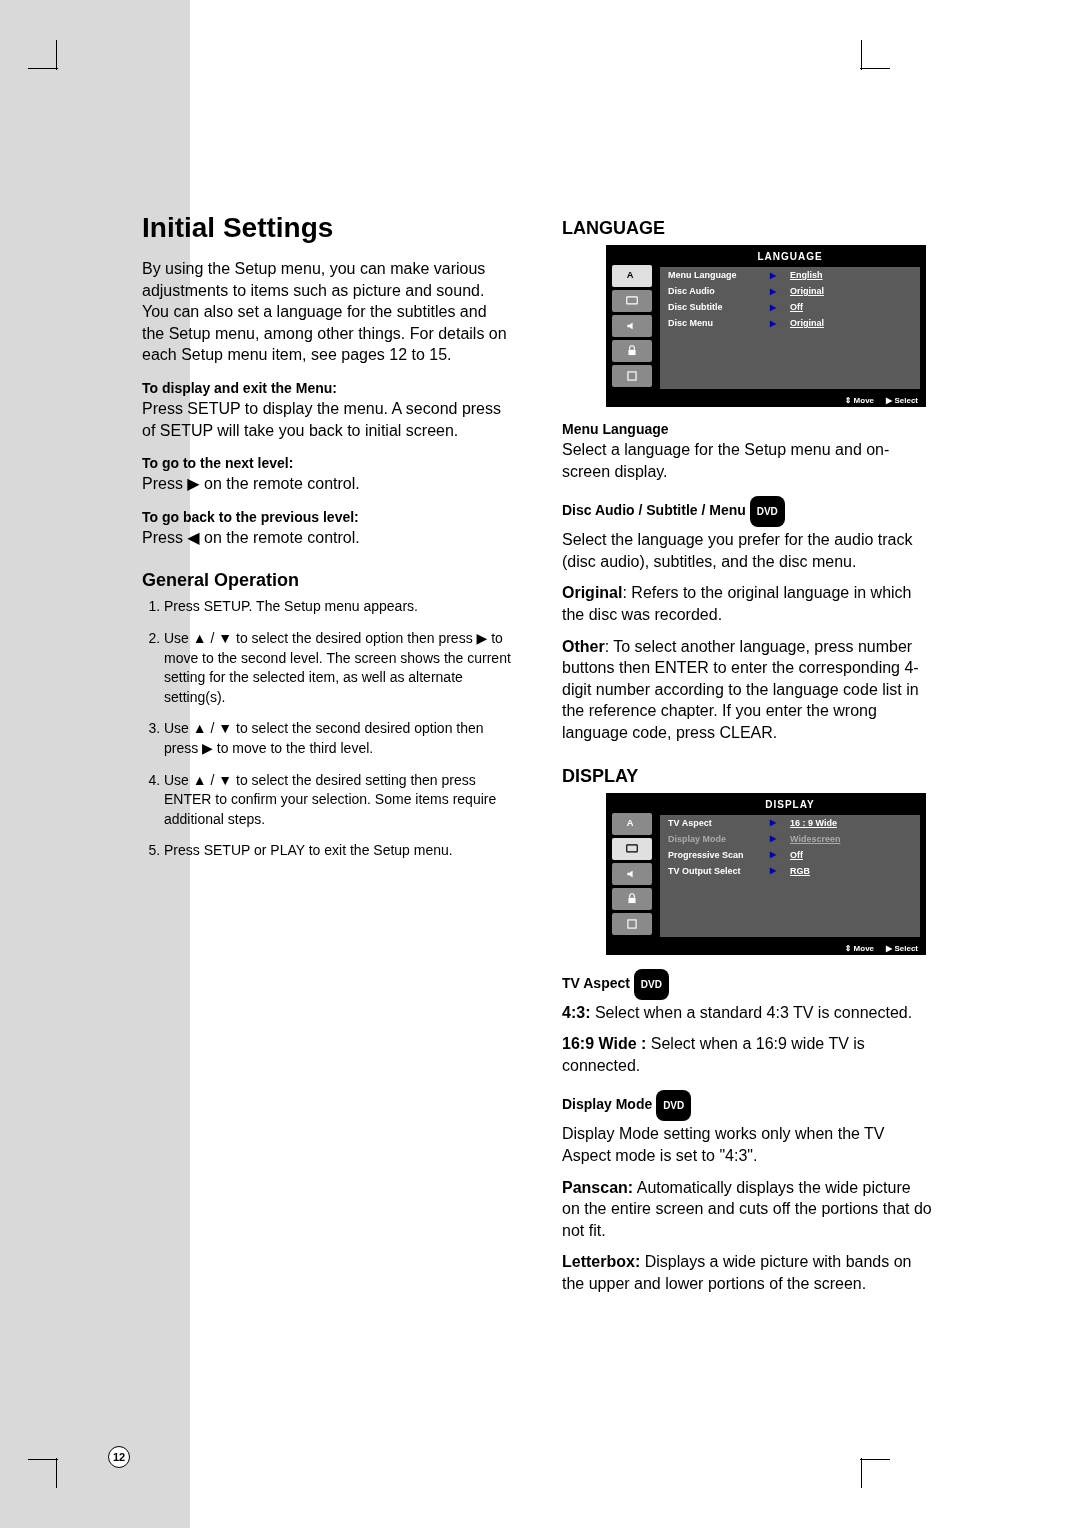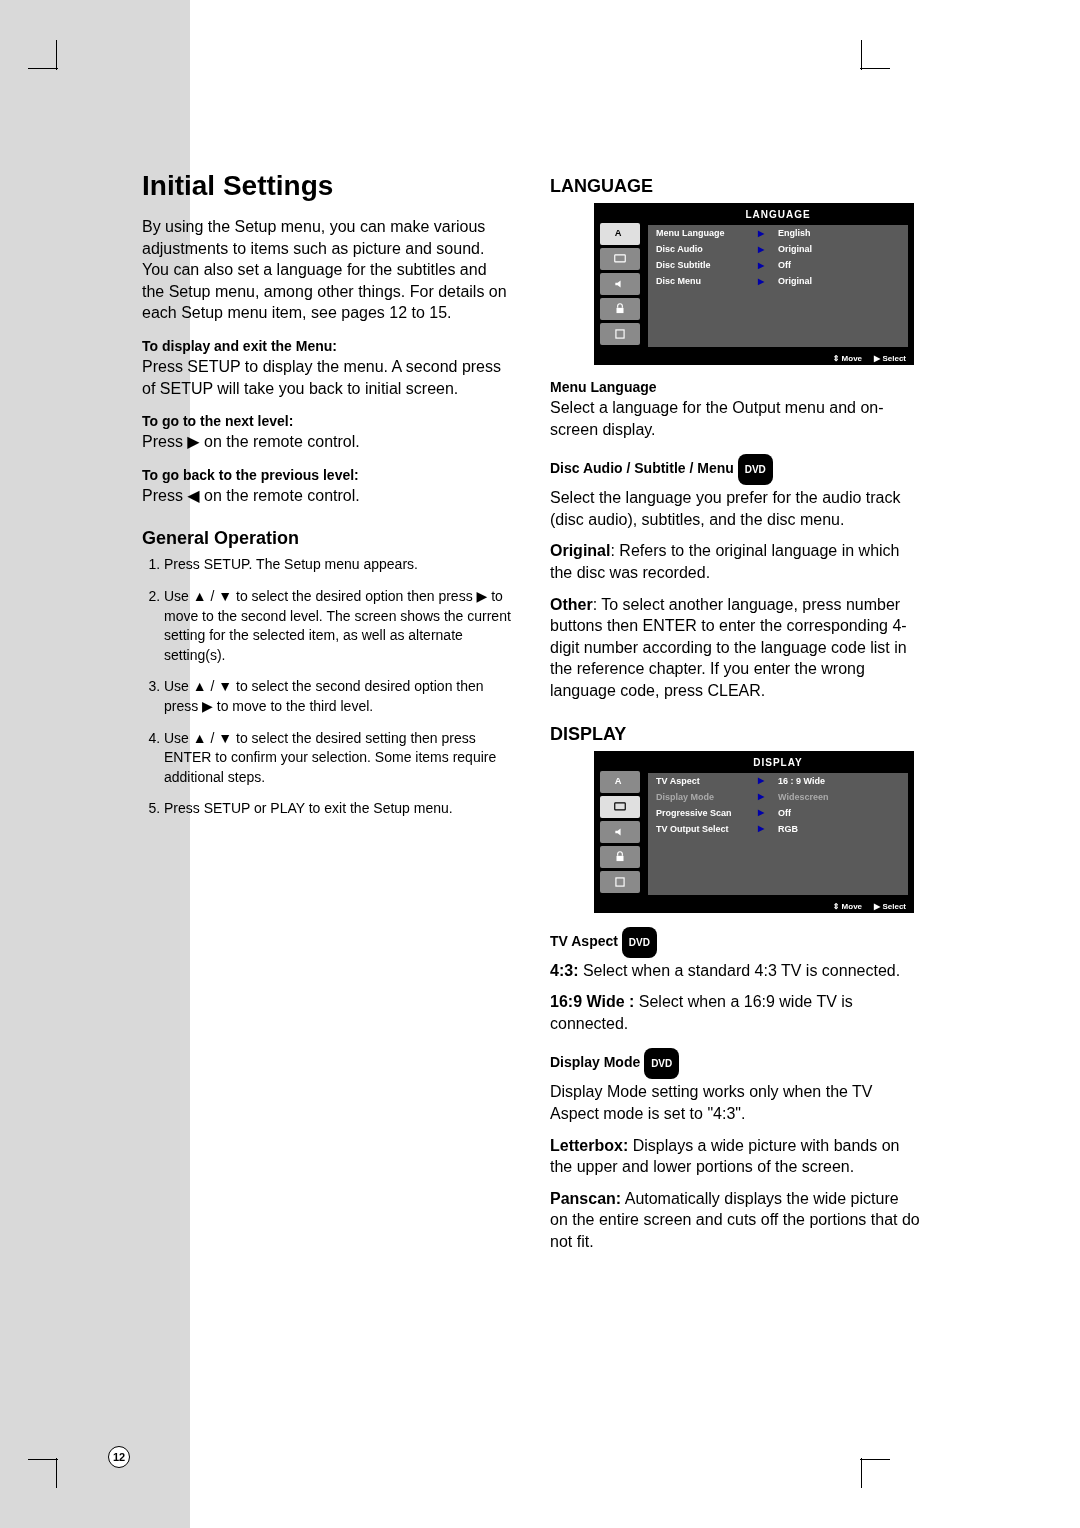--- a/index.html
+++ b/index.html
@@ -18,21 +18,22 @@
     background: #d9d9d9;
   }
   .page {
     position: absolute;
     left: 142px;
     top: 170px;
     width: 800px;
   }
   .cols {
     display: flex;
-    gap: 38px;
+    gap: 50px;
+    margin-top: 42px;
   }
   .col { width: 370px; }
   .col-right { width: 370px; }
   h1 { font-size: 28px; font-weight: bold; margin-bottom: 14px; }
   h2 { font-size: 18px; font-weight: bold; margin-top: 22px; margin-bottom: 6px; }
   h3 { font-size: 14px; font-weight: bold; margin-top: 14px; margin-bottom: 2px; }
   p  { font-size: 16px; line-height: 1.35; margin-bottom: 10px; }
   ol { font-size: 14px; line-height: 1.4; padding-left: 22px; }
   ol li { margin-bottom: 12px; }
   .dvd-badge {
@@ -65,21 +66,21 @@
     display: flex; align-items: center; justify-content: center;
   }
   .osd-tab.active { background: #e0e0e0; }
   .osd-body {
     position: absolute; left: 54px; top: 22px; right: 6px; bottom: 18px;
     background: #5a5a5a;
   }
   .osd-row { display: flex; height: 16px; align-items: center; }
   .osd-label { width: 110px; padding-left: 8px; }
   .osd-arrow { width: 20px; color: #00a; font-size: 8px; }
-  .osd-val { flex: 1; }
+  .osd-val { flex: 1; text-decoration: underline; }
   .osd-row.dim { color: #aaa; }
   .osd-footer {
     position: absolute; right: 8px; bottom: 2px; font-size: 8px;
     display: flex; gap: 12px; align-items: center; text-align: center;
   }
   .osd-tab svg { width: 18px; height: 14px; }
   .pagecircle {
     position: absolute; left: 108px; bottom: 60px;
     width: 22px; height: 22px; border: 1.5px solid #000; border-radius: 50%;
     font-size: 11px; font-weight: bold; display: flex; align-items: center; justify-content: center;
@@ -182,21 +183,21 @@
               <span class="osd-val">Original</span>
             </div>
         </div>
         <div class="osd-footer">
           <span><span>⇕</span> <span>Move</span></span>
           <span><span>▶</span> <span>Select</span></span>
         </div>
       </div>
 
       <h3>Menu Language</h3>
-      <p>Select a language for the Output menu and on-screen display.</p>
+      <p>Select a language for the Setup menu and on-screen display.</p>
 
       <h3>
         <span>Disc Audio / Subtitle / Menu</span>
         <span class="dvd-badge">DVD</span>
       </h3>
       <p>Select the language you prefer for the audio track (disc audio), subtitles, and the disc menu.</p>
       <p><b>Original</b><span>: Refers to the original language in which the disc was recorded.</span></p>
       <p><b>Other</b><span>: To select another language, press number buttons then ENTER to enter the corresponding 4-digit number according to the language code list in the reference chapter. If you enter the wrong language code, press CLEAR.</span></p>
 
       <h2>DISPLAY</h2>
@@ -264,19 +265,19 @@
         <span class="dvd-badge">DVD</span>
       </h3>
       <p><b>4:3:</b><span> Select when a standard 4:3 TV is connected.</span></p>
       <p style="padding-left:0"><b>16:9 Wide :</b><span> Select when a 16:9 wide TV is connected.</span></p>
 
       <h3>
         <span>Display Mode</span>
         <span class="dvd-badge">DVD</span>
       </h3>
       <p>Display Mode setting works only when the TV Aspect mode is set to "4:3".</p>
+      <p><b>Panscan:</b><span> Automatically displays the wide picture on the entire screen and cuts off the portions that do not fit.</span></p>
       <p><b>Letterbox:</b><span> Displays a wide picture with bands on the upper and lower portions of the screen.</span></p>
-      <p><b>Panscan:</b><span> Automatically displays the wide picture on the entire screen and cuts off the portions that do not fit.</span></p>
     </div>
   </div>
 </div>
 
 <div class="pagecircle">12</div>
 
 </body></html>

